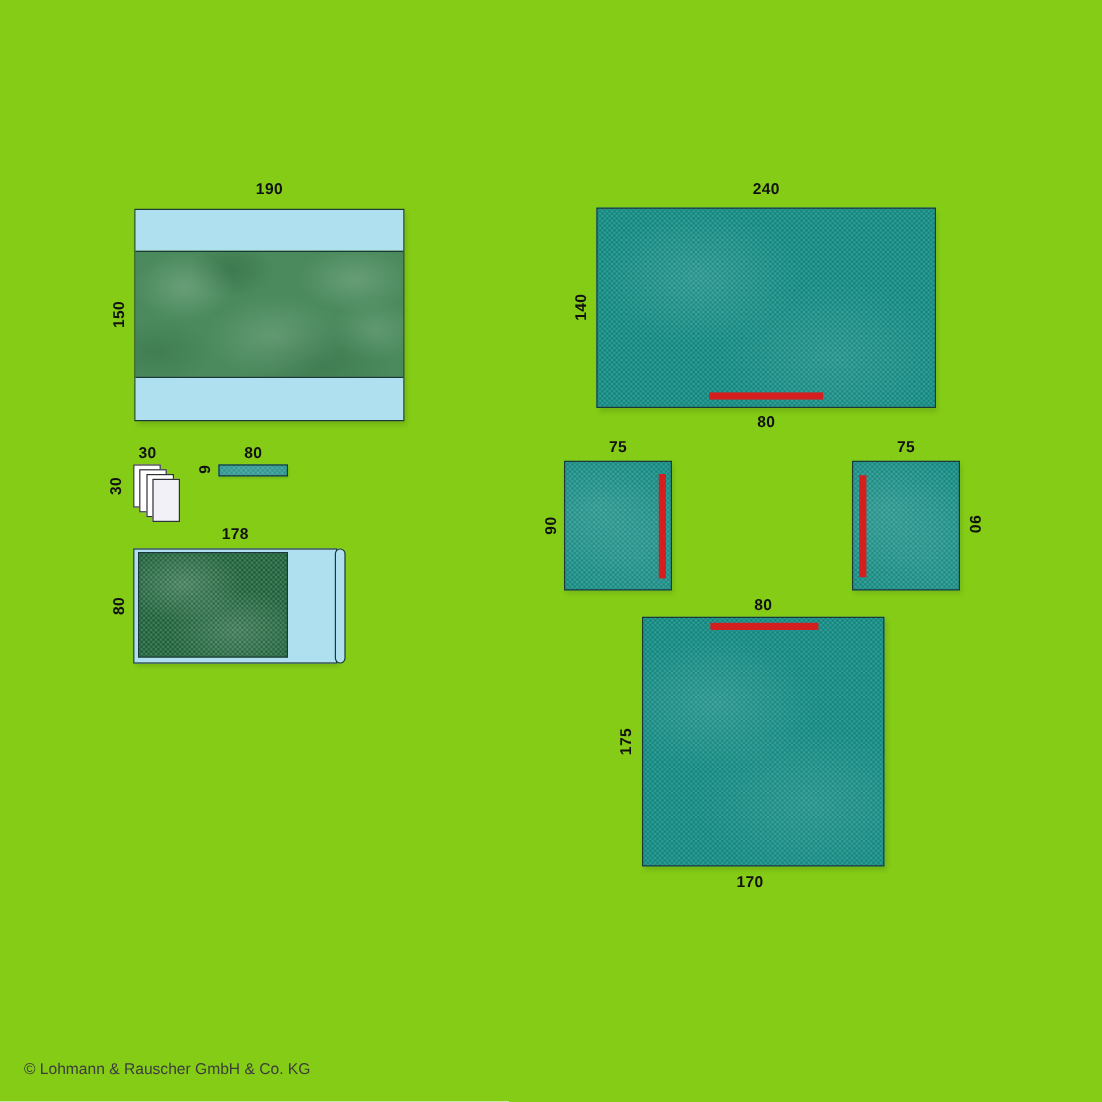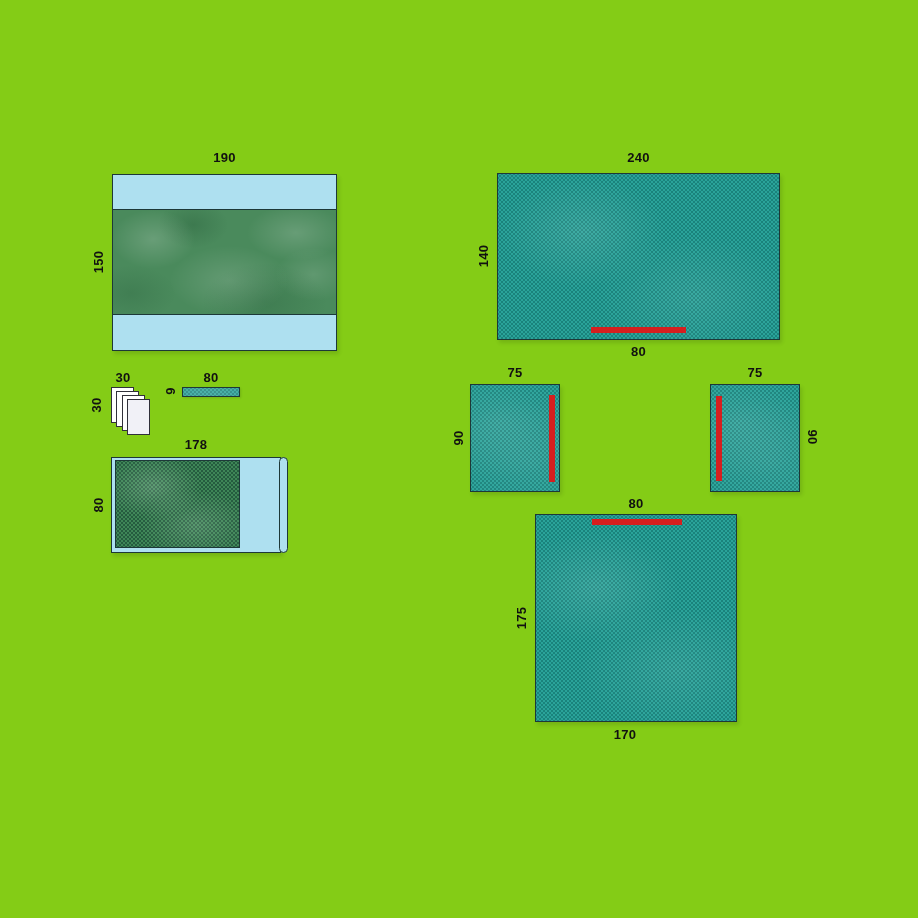--- a/index.html
+++ b/index.html
@@ -158,14 +158,15 @@
     <div class="redstrip" style="left:5px;top:11px;width:6px;height:85px"></div>
   </div>
 
   <div class="dim" style="left:535px;top:497px;width:202px">80</div>
   <div class="dim rot-ccw" style="left:522px;top:618px">175</div>
   <div class="piece tex-teal" style="left:535px;top:514px;width:202px;height:208px">
     <div class="redstrip" style="left:56px;top:4px;width:90px;height:6px"></div>
   </div>
   <div class="dim" style="left:524px;top:728px;width:202px">170</div>
 
+  <div class="copyright">© Lohmann &amp; Rauscher GmbH &amp; Co. KG</div>
 
 </div>
 
 </body></html>

